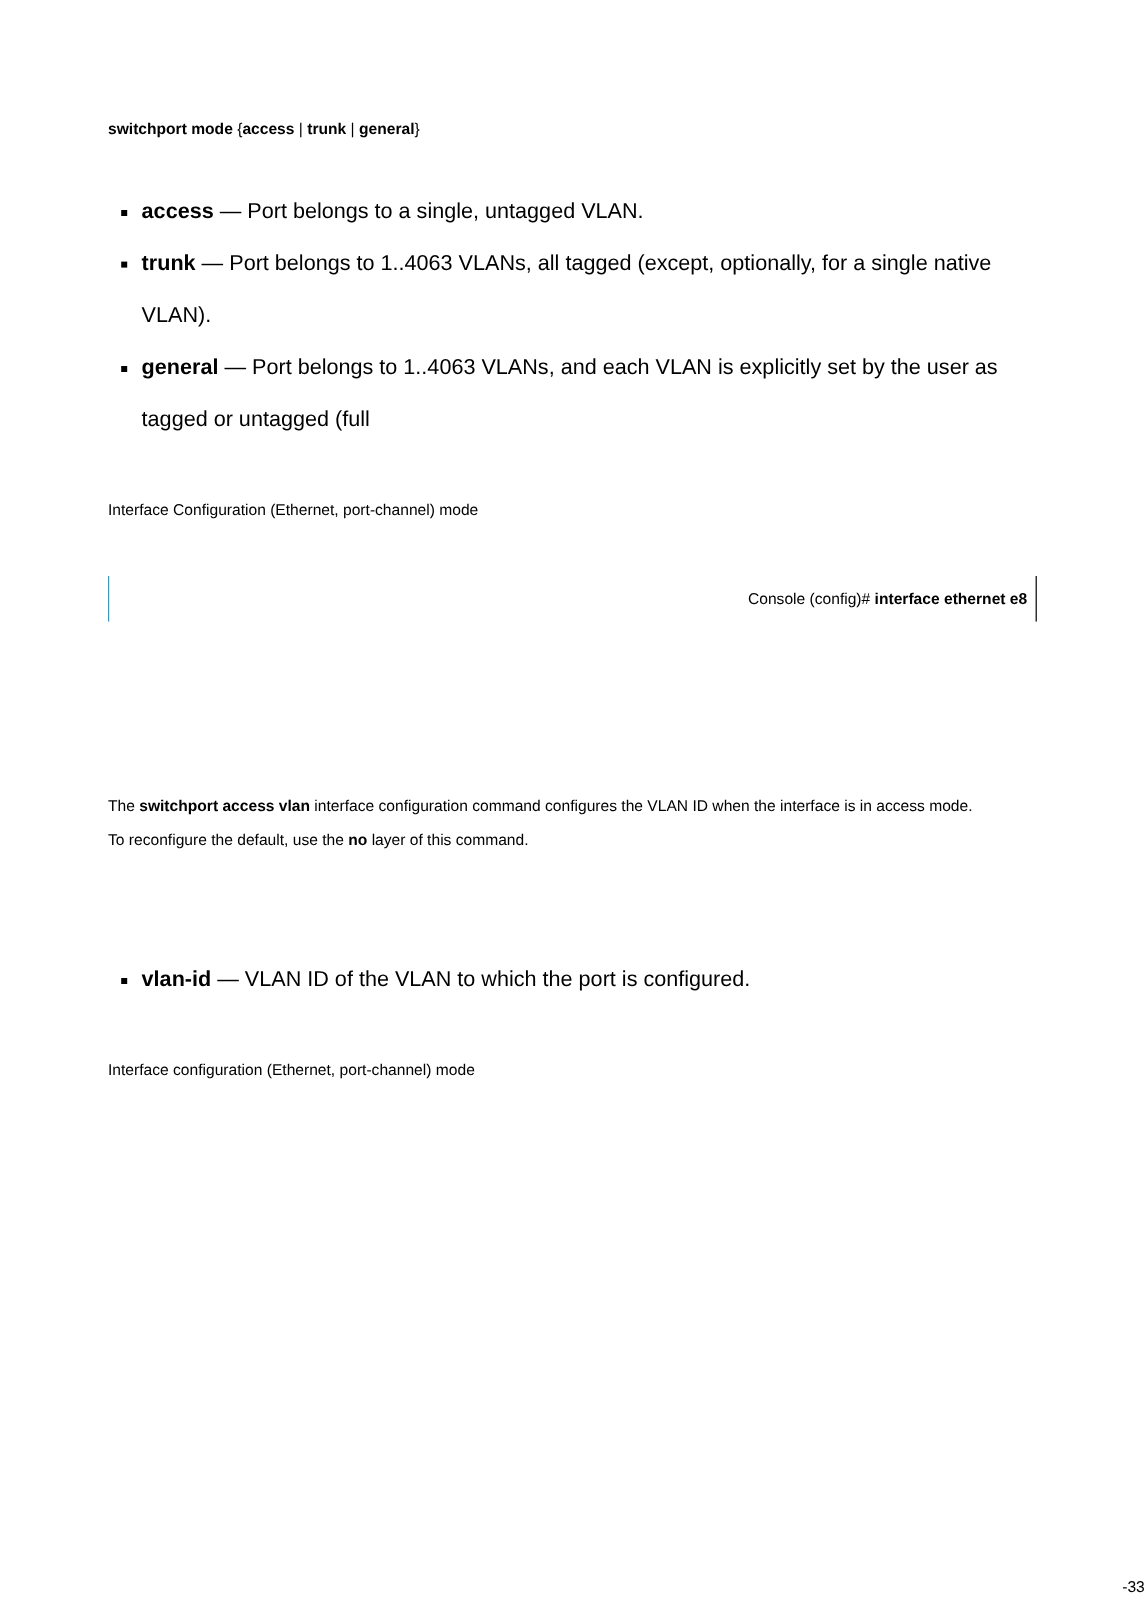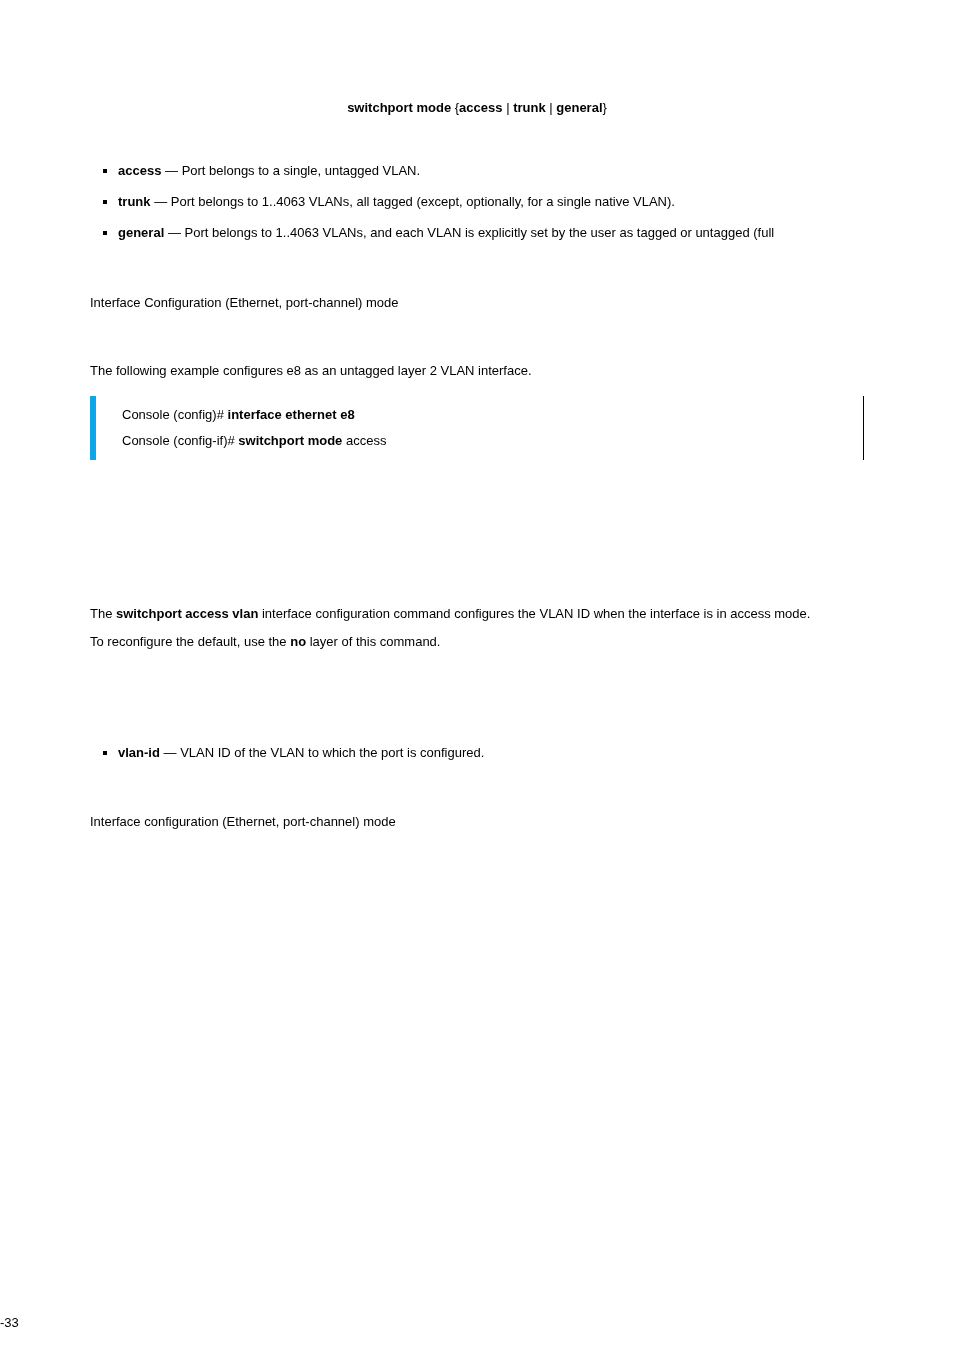--- a/index.html
+++ b/index.html
@@ -12,63 +12,63 @@
   .page {
     width: 954px;
     min-height: 1350px;
     padding: 100px 90px 40px 90px;
     box-sizing: border-box;
     position: relative;
   }
   .syntax-line {
     font-size: 13px;
     margin-bottom: 40px;
-    text-align: center;
   }
   .bold { font-weight: bold; }
   .bullet-list {
     margin: 0 0 40px 0;
     padding-left: 28px;
   }
   .bullet-list li {
     list-style-type: square;
-    font-size: 13px;
+    font-size: 18px;
     line-height: 2.4;
   }
   .bullet-list li .indent {
     display: block;
     margin-left: -4px;
   }
   .para {
     font-size: 13px;
     line-height: 2.2;
     margin-bottom: 40px;
   }
   .para-sm {
     font-size: 13px;
     line-height: 2.2;
     margin-bottom: 10px;
   }
   .code-box {
-    border-left: 6px solid #0ea5e9;
+    border-left: 1px solid #0ea5e9;
     border-right: 1px solid #000;
-    padding: 6px 26px;
+    padding: 6px 7px;
     font-size: 13px;
     line-height: 2.0;
     margin-bottom: 60px;
+    text-align: right;
   }
   .section-gap {
     height: 80px;
   }
   .page-num {
     position: absolute;
     bottom: 20px;
     left: 0;
     width: 100%;
-    text-align: left;
+    text-align: right;
     font-size: 13px;
   }
 </style>
 </head>
 <body>
 
 <div class="page">
 
   <div class="syntax-line">
     <span class="bold">switchport mode</span>
@@ -91,31 +91,25 @@
     <li>
       <span class="bold">general</span>
       <span>— Port belongs to 1..4063 VLANs, and each VLAN is explicitly set by the user as tagged or untagged (full</span>
     </li>
   </ul>
 
 
   <div class="para">Interface Configuration (Ethernet, port-channel) mode</div>
 
 
-  <div class="para-sm">The following example configures e8 as an untagged layer 2 VLAN interface.</div>
 
   <div class="code-box">
     <div>
       <span>Console (config)#</span>
       <span class="bold">interface ethernet e8</span>
-    </div>
-    <div>
-      <span>Console (config-if)#</span>
-      <span class="bold">switchport mode</span>
-      <span>access</span>
     </div>
   </div>
 
   <div class="section-gap"></div>
 
   <div class="para">
     <span>The </span><span class="bold">switchport access vlan</span><span> interface configuration command configures the VLAN ID when the interface is in access mode.</span><br>
     <span>To reconfigure the default, use the </span><span class="bold">no</span><span> layer of this command.</span>
   </div>
 

